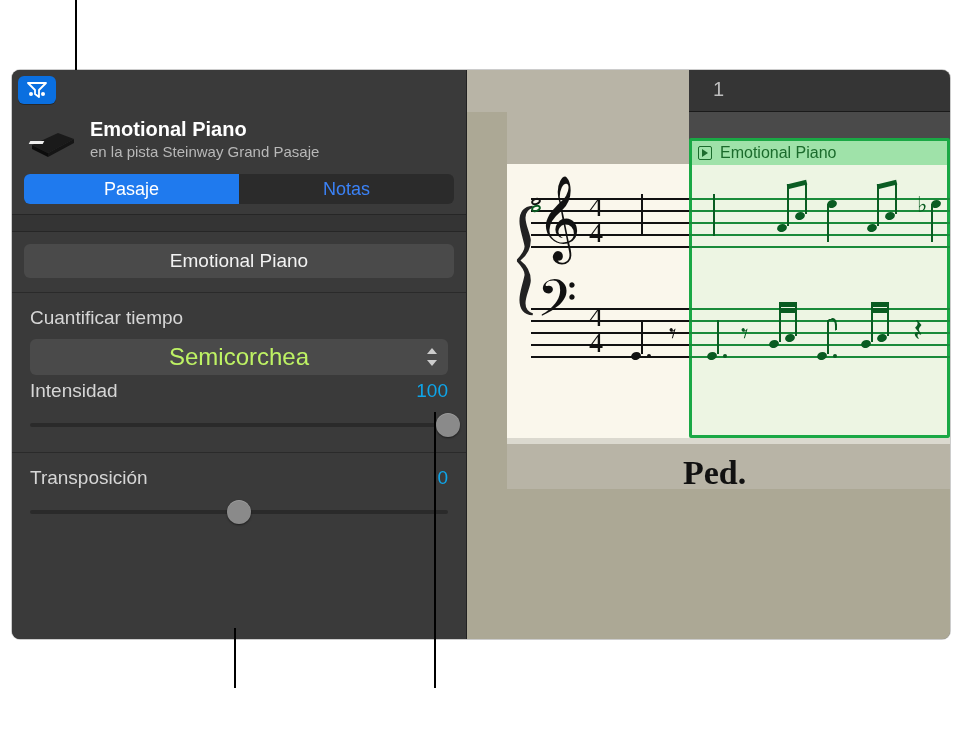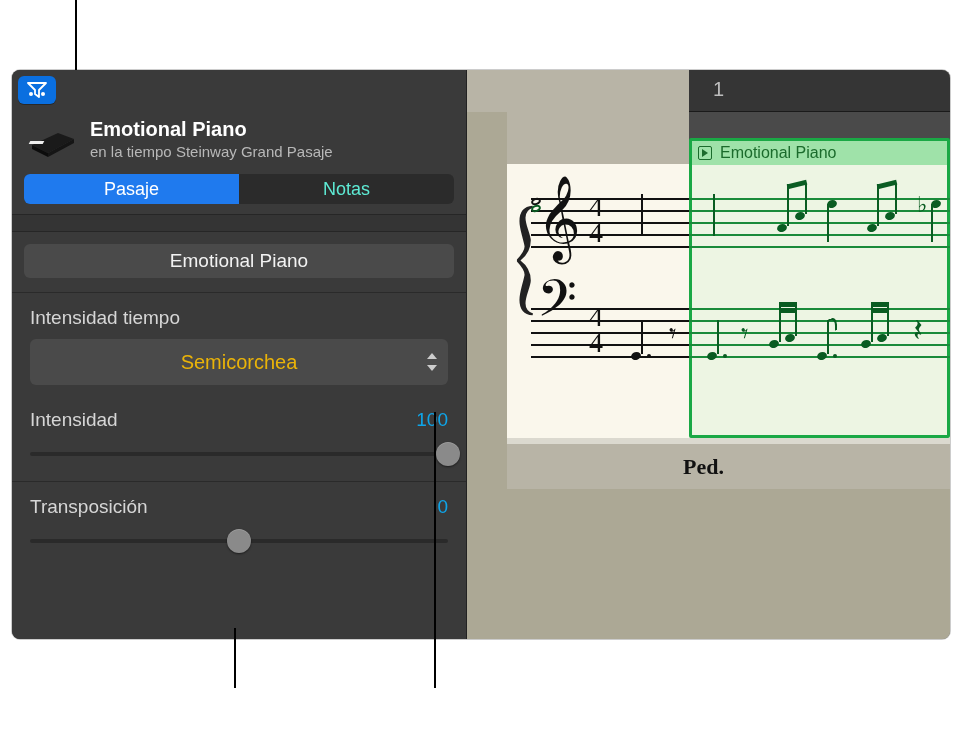--- a/index.html
+++ b/index.html
@@ -33,51 +33,51 @@
   .header-text { flex:1; }
   .title { color:#fff; font-size:20px; font-weight:600; }
   .subtitle { color:#b8b8b8; font-size:15px; margin-top:2px; }
 
   .tabs {
     display:flex; margin:4px 12px 10px 12px; height:30px;
     background:#2b2b2b; border-radius:6px; overflow:hidden;
   }
   .tab {
     flex:1; display:flex; align-items:center; justify-content:center;
-    color:#5eead4; font-size:18px; cursor:pointer;
+    color:#3b82f6; font-size:18px; cursor:pointer;
   }
   .tab.active { background:#1f7aee; color:#fff; font-weight:500; }
 
   .section-divider { height:18px; background:#343434; border-top:1px solid #262626; border-bottom:1px solid #262626; }
 
   .region-name-wrap { padding:12px 12px 14px 12px; }
   .region-name {
     height:34px; background:#4a4a4a; border-radius:6px; color:#f2f2f2;
     display:flex; align-items:center; justify-content:center; font-size:19px;
   }
 
   .param-block { padding:14px 18px 16px 18px; border-top:1px solid #2a2a2a; }
   .param-label { color:#d6d6d6; font-size:19px; margin-bottom:10px; }
   .popup {
-    height:46px; background:#4a4a4a; border-radius:6px;
+    height:36px; background:#4a4a4a; border-radius:6px;
     display:flex; align-items:center; justify-content:center;
-    position:relative; color:#eab308; font-size:20px;
+    position:relative; color:#bef264; font-size:24px;
   }
   .popup-arrows {
     position:absolute; right:10px; top:50%; transform:translateY(-50%);
     width:12px; height:18px;
   }
   .popup-arrows::before, .popup-arrows::after {
     content:""; position:absolute; left:1px; border-left:5px solid transparent;
     border-right:5px solid transparent;
   }
   .popup-arrows::before { top:0; border-bottom:6px solid #ccc; }
   .popup-arrows::after  { bottom:0; border-top:6px solid #ccc; }
 
-  .slider-row { display:flex; justify-content:space-between; align-items:center; color:#d6d6d6; font-size:19px; margin-top:24px; }
+  .slider-row { display:flex; justify-content:space-between; align-items:center; color:#d6d6d6; font-size:19px; margin-top:5px; }
   .slider-val { color:#0ea5e9; }
   .slider {
     margin-top:12px; height:22px; position:relative;
   }
   .slider-track {
     position:absolute; left:0; right:0; top:50%; transform:translateY(-50%);
     height:4px; background:#2a2a2a; border-radius:2px;
   }
   .slider-thumb {
     position:absolute; top:50%; transform:translate(-50%,-50%);
@@ -124,21 +124,21 @@
   .stem.green { background:#0a5c22; }
   .half { background:transparent; border:2px solid #111; width:10px; height:7px; border-radius:50%; transform:rotate(-18deg); }
   .flag { position:absolute; width:10px; height:14px; border-right:2px solid #111; border-top:2px solid #111; border-radius:0 60% 0 0; transform:skewY(-20deg); }
   .flag.green { border-color:#0a5c22; }
   .beam { position:absolute; height:5px; background:#111; }
   .beam.green { background:#0a5c22; }
   .flat { position:absolute; font-size:22px; color:#0a5c22; font-family:Georgia,serif; }
   .rest8 { position:absolute; font-size:28px; color:#111; font-family:Georgia,serif; }
   .rest4 { position:absolute; font-size:32px; color:#111; font-family:Georgia,serif; }
   .dot { position:absolute; width:4px; height:4px; background:#111; border-radius:50%; }
-  .ped { position:absolute; font-family:"Brush Script MT","Snell Roundhand",cursive; font-size:22px; color:#111; font-weight:bold; }
+  .ped { position:absolute; font-family:"Brush Script MT","Snell Roundhand",cursive; font-size:34px; color:#111; font-weight:bold; }
 
 </style>
 </head>
 <body>
 
 <div class="stage">
   <div class="callout-top"></div>
 
   <div class="app">
 
@@ -158,38 +158,38 @@
           <svg viewBox="0 0 48 40">
             <polygon points="4,26 30,14 46,20 20,34" fill="#1a1a1a"></polygon>
             <polygon points="4,26 20,34 20,38 4,30" fill="#0c0c0c"></polygon>
             <polygon points="20,34 46,20 46,24 20,38" fill="#151515"></polygon>
             <rect x="14" y="22" width="14" height="3" fill="#eee" transform="skewX(-28)"></rect>
           </svg>
         </div>
         <div class="header-text">
           <div class="title">Emotional Piano</div>
           <div class="subtitle">
-            <span>en la tiempo </span><span>Steinway Grand Pasaje</span>
+            <span>en la pista </span><span>Steinway Grand Pasaje</span>
           </div>
         </div>
       </div>
 
       <div class="tabs">
         <div class="tab active">Pasaje</div>
         <div class="tab">Notas</div>
       </div>
 
       <div class="section-divider"></div>
 
       <div class="region-name-wrap">
         <div class="region-name">Emotional Piano</div>
       </div>
 
       <div class="param-block">
-        <div class="param-label">Intensidad tiempo</div>
+        <div class="param-label">Cuantificar tiempo</div>
         <div class="popup">
           <span>Semicorchea</span>
           <span class="popup-arrows"></span>
         </div>
         <div class="slider-row">
           <span>Intensidad</span>
           <span class="slider-val">100</span>
         </div>
         <div class="slider">
           <div class="slider-track"></div>

